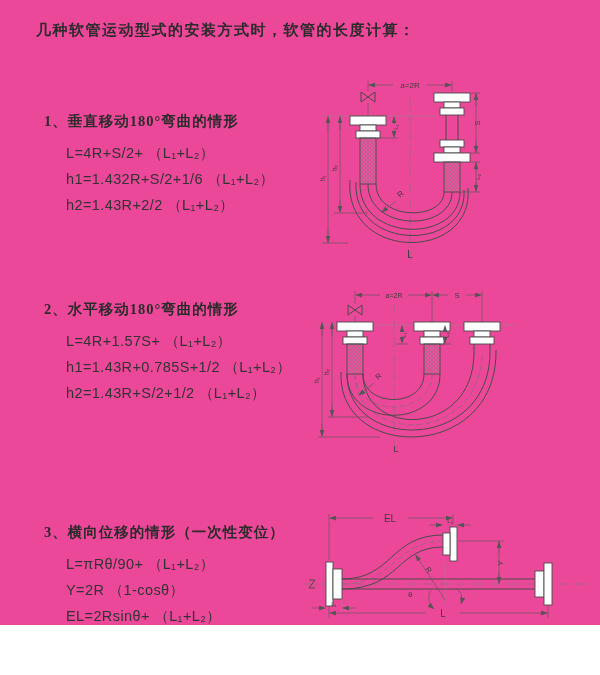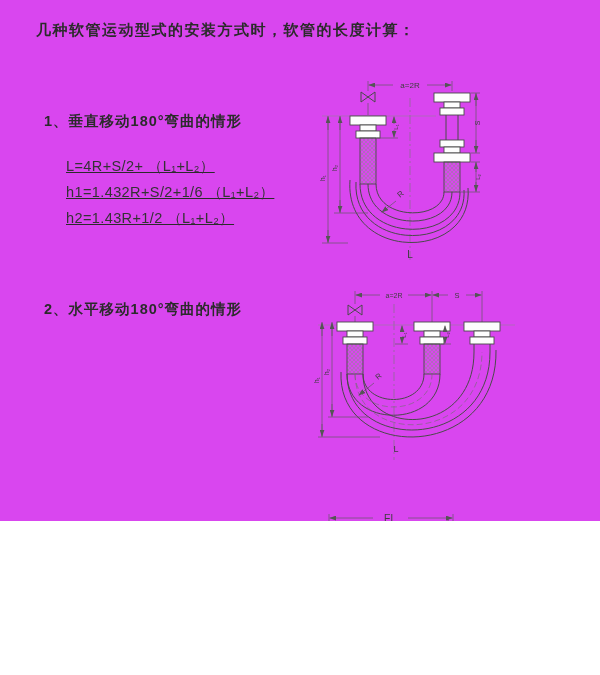--- a/index.html
+++ b/index.html
@@ -1,21 +1,21 @@
 <!DOCTYPE html>
 <html><head>
 <meta charset="utf-8">
 <style>
   html,body{margin:0;padding:0;background:#fff;}
-  .page{position:relative;width:600px;height:521px;background:#d946ef;overflow:hidden;
+  .page{position:relative;width:600px;height:625px;background:#ec4899;overflow:hidden;
         font-family:"Liberation Sans", sans-serif;color:#2b2b2b;}
   .title{position:absolute;left:36px;top:21px;font-size:15px;font-weight:bold;letter-spacing:1.5px;}
   .sec{position:absolute;left:44px;}
-  .sec-h{font-size:14.5px;font-weight:bold;letter-spacing:1px;}
-  .formulas{margin-top:22px;padding-left:22px;text-decoration:underline;}
+  .sec-h{font-size:14.5px;font-weight:bold;letter-spacing:1px;font-family:Liberation Serif, serif;}
+  .formulas{margin-top:9px;padding-left:22px;}
   .formula{font-size:14.5px;line-height:26px;letter-spacing:0.4px;color:#333;white-space:nowrap;}
   svg.diag{position:absolute;}
   .s1{fill:none;stroke:#4a4a4a;stroke-width:1;}
   .fl{fill:#fdfdfd;stroke:#4a4a4a;stroke-width:0.9;}
   .br{stroke:#4a4a4a;stroke-width:0.9;}
   .dim{stroke:#5a5a5a;stroke-width:0.65;fill:none;}
   .thin{stroke:#8a8a8a;stroke-width:0.5;fill:none;}
   .cl{stroke:#777;stroke-width:0.6;stroke-dasharray:9 3 2 3;fill:none;}
   .hd{stroke:#6f6f6f;stroke-width:0.6;stroke-dasharray:6 3;fill:none;}
   text.t{fill:#3d3d3d;font-family:"Liberation Sans", sans-serif;}
@@ -25,21 +25,21 @@
 
 <div class="page">
 
   <div class="title">几种软管运动型式的安装方式时，软管的长度计算：</div>
 
   <div class="sec" style="top:112px">
     <div class="sec-h">1、垂直移动180°弯曲的情形</div>
     <div class="formulas">
       <div class="formula">L=4R+S/2+ （L₁+L₂）</div>
       <div class="formula">h1=1.432R+S/2+1/6 （L₁+L₂）</div>
-      <div class="formula">h2=1.43R+1/2 （L₁+L₂）</div>
+      <div class="formula">h2=1.43R+2/2 （L₁+L₂）</div>
     </div>
   </div>
 
   <svg class="diag" style="left:310px;top:70px" width="290" height="195" viewBox="0 0 290 195">
     <defs>
       <marker id="ar1" markerWidth="7" markerHeight="5" refX="6.5" refY="2.5" orient="auto" markerUnits="userSpaceOnUse">
         <path d="M0,0L7,2.5L0,5Z" fill="#555"></path>
       </marker>
       <pattern id="ht1" width="4" height="4" patternUnits="userSpaceOnUse">
         <path d="M0,0L4,4M4,0L0,4" stroke="#8d8d8d" stroke-width="0.5"></path>
@@ -125,20 +125,25 @@
     <text class="t" font-size="7" text-anchor="middle" transform="rotate(-90 170 53)" x="170" y="53">S</text>
     <text class="t" font-size="6" text-anchor="middle" transform="rotate(-90 170 107)" x="170" y="107">L₂</text>
 
     <line class="dim" x1="86" y1="131" x2="71.8" y2="142.2" marker-end="url(#ar1)"></line>
     <text class="t" font-size="8" transform="rotate(-40 90 128)" x="90" y="128">R</text>
     <text class="t" font-size="10" text-anchor="middle" x="100" y="188">L</text>
   </svg>
 
   <div class="sec" style="top:300px">
     <div class="sec-h">2、水平移动180°弯曲的情形</div>
+    <div class="formulas">
+      <div class="formula">L=4R+1.57S+ （L₁+L₂）</div>
+      <div class="formula">h1=1.43R+0.785S+1/2 （L₁+L₂）</div>
+      <div class="formula">h2=1.43R+S/2+1/2 （L₁+L₂）</div>
+    </div>
   </div>
 
   <svg class="diag" style="left:310px;top:280px" width="290" height="185" viewBox="0 0 290 185">
     <defs>
       <marker id="ar2" markerWidth="7" markerHeight="5" refX="6.5" refY="2.5" orient="auto" markerUnits="userSpaceOnUse">
         <path d="M0,0L7,2.5L0,5Z" fill="#555"></path>
       </marker>
       <pattern id="ht2" width="4" height="4" patternUnits="userSpaceOnUse">
         <path d="M0,0L4,4M4,0L0,4" stroke="#8d8d8d" stroke-width="0.5"></path>
       </pattern>
@@ -217,20 +222,28 @@
       <line x1="131" y1="64" x2="141" y2="64"></line>
     </g>
     <text class="t" font-size="6" text-anchor="middle" transform="rotate(-90 96 55)" x="96" y="55">L₁</text>
     <text class="t" font-size="6" text-anchor="middle" transform="rotate(-90 139 55)" x="139" y="55">L₂</text>
 
     <line class="dim" x1="64" y1="103" x2="48.8" y2="115.2" marker-end="url(#ar2)"></line>
     <text class="t" font-size="7.5" transform="rotate(-40 68 100)" x="68" y="100">R</text>
     <text class="t" font-size="9" text-anchor="middle" x="86" y="172">L</text>
   </svg>
 
+  <div class="sec" style="top:523px">
+    <div class="sec-h">3、横向位移的情形（一次性变位）</div>
+    <div class="formulas">
+      <div class="formula">L=πRθ/90+ （L₁+L₂）</div>
+      <div class="formula">Y=2R （1-cosθ）</div>
+      <div class="formula">EL=2Rsinθ+ （L₁+L₂）</div>
+    </div>
+  </div>
 
   <svg class="diag" style="left:298px;top:505px" width="302" height="140" viewBox="0 0 302 140">
     <defs>
       <marker id="ar3" markerWidth="7" markerHeight="5" refX="6.5" refY="2.5" orient="auto" markerUnits="userSpaceOnUse">
         <path d="M0,0L7,2.5L0,5Z" fill="#555"></path>
       </marker>
     </defs>
 
     <line class="cl" x1="6" y1="79" x2="296" y2="79"></line>
     <path class="s1" d="M11,75 L17,75 L11,83 L17,83" stroke-width="0.8"></path>

